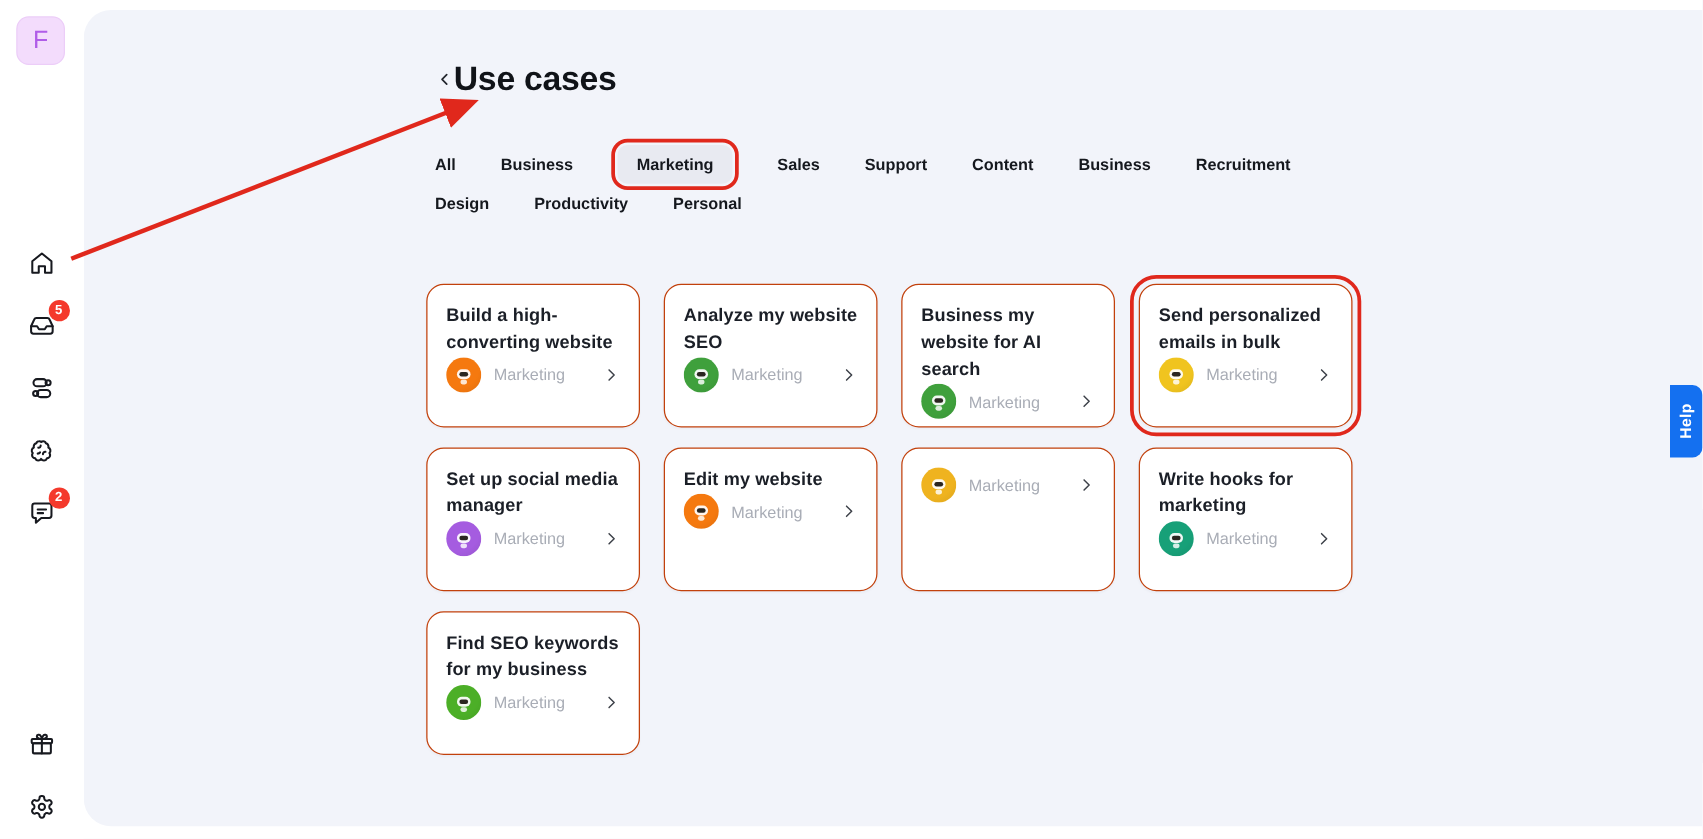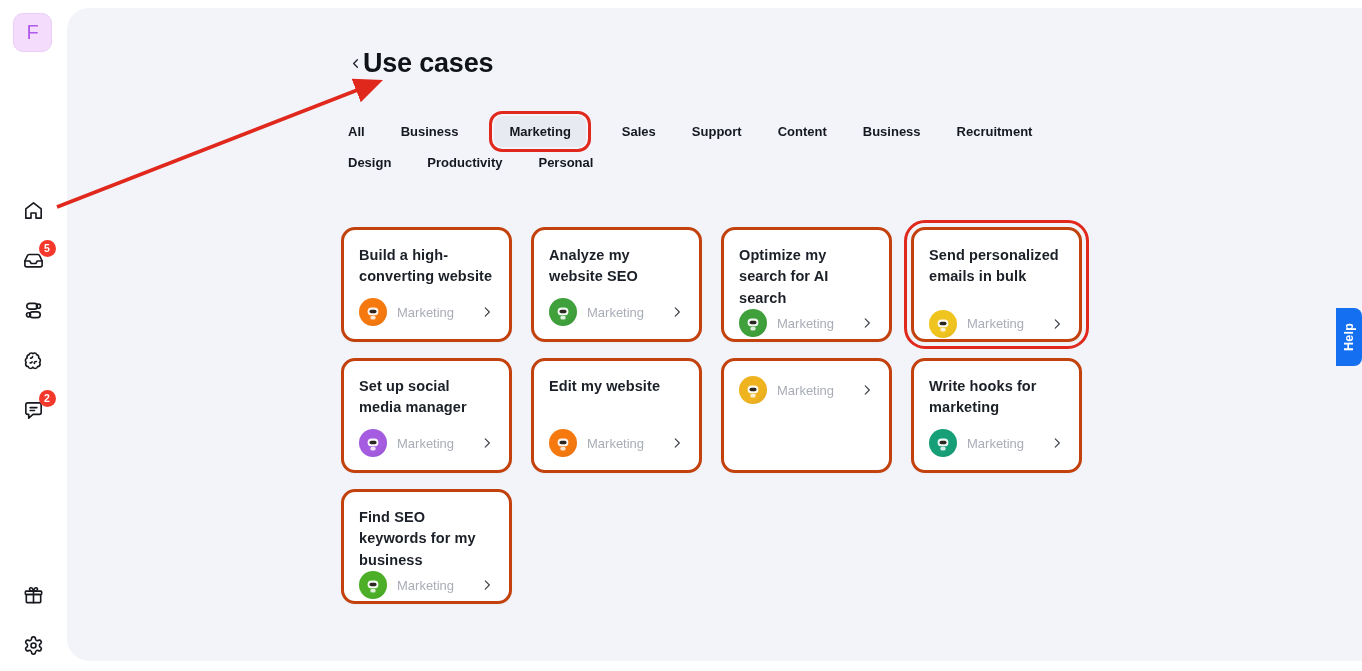--- a/index.html
+++ b/index.html
@@ -61,26 +61,26 @@
   .tab.selected { background:#e8eaf1; padding:9px 15px; }
   .tab.annotated { outline:3px solid var(--red); outline-offset:2px; }
 
   
   .grid {
     position:absolute; left:341px; top:227px; z-index:2;
     display:grid; grid-template-columns:repeat(4,171px); column-gap:19px; row-gap:16px;
   }
   .card {
     width:171px; height:115px; background:#ffffff;
-    border:3px solid #c2410c; border-radius:14px;
+    border:1px solid #c2410c; border-radius:14px;
     padding:15px 15px 13px 15px; cursor:pointer;
-    display:flex; flex-direction:column; justify-content:space-between;
+    display:flex; flex-direction:column; 
     box-shadow:0 1px 2px rgba(25,30,60,0.03);
   }
-  .card.annotated { outline:3px solid var(--red); outline-offset:4px;gap:22px; }
+  .card.annotated { outline:3px solid var(--red); outline-offset:4px; }
   .card-title { font-size:14.5px; font-weight:700; color:#1b1f27; line-height:1.48; letter-spacing:0.1px; }
   .card-footer { display:flex; align-items:center; gap:10px; }
   .avatar-circle {
     width:28px; height:28px; border-radius:50%; flex:none;
     display:flex; align-items:center; justify-content:center; overflow:hidden;
   }
   .avatar-circle svg { width:20px; height:20px; }
   .card-cat { font-size:13px; color:#a9adb6; font-weight:400; }
   .card-chevron { margin-left:auto; display:flex; align-items:center; }
   .card-chevron svg { width:14px; height:14px; stroke:#3c4048; stroke-width:2; fill:none; stroke-linecap:round; stroke-linejoin:round; }
@@ -239,21 +239,21 @@
       <span class="card-cat">Marketing</span>
       <span class="card-chevron">
         <svg viewBox="0 0 24 24">
               <polyline points="9 5 16 12 9 19"></polyline>
             </svg>
       </span>
     </div>
   </article>
 
   <article class="card">
-    <div class="card-title">Optimize my search for AI search</div>
+    <div class="card-title">Business my website for AI search</div>
     <div class="card-footer">
       <span class="avatar-circle" style="background: radial-gradient(circle at 35% 28%, rgb(63, 160, 60) 60%, rgba(0, 0, 0, 0.22) 160%), rgb(63, 160, 60);">
         <svg viewBox="0 0 24 24">
           <rect x="5.5" y="6.5" width="13" height="9.5" rx="4.7" fill="rgba(255,255,255,0.93)"></rect>
           <rect x="7.8" y="9.2" width="8.4" height="4.2" rx="2.1" fill="#2a2620"></rect>
           <rect x="8.8" y="16.5" width="6.4" height="4.5" rx="2.2" fill="rgba(255,255,255,0.82)"></rect>
         </svg>
       </span>
       <span class="card-cat">Marketing</span>
       <span class="card-chevron">

